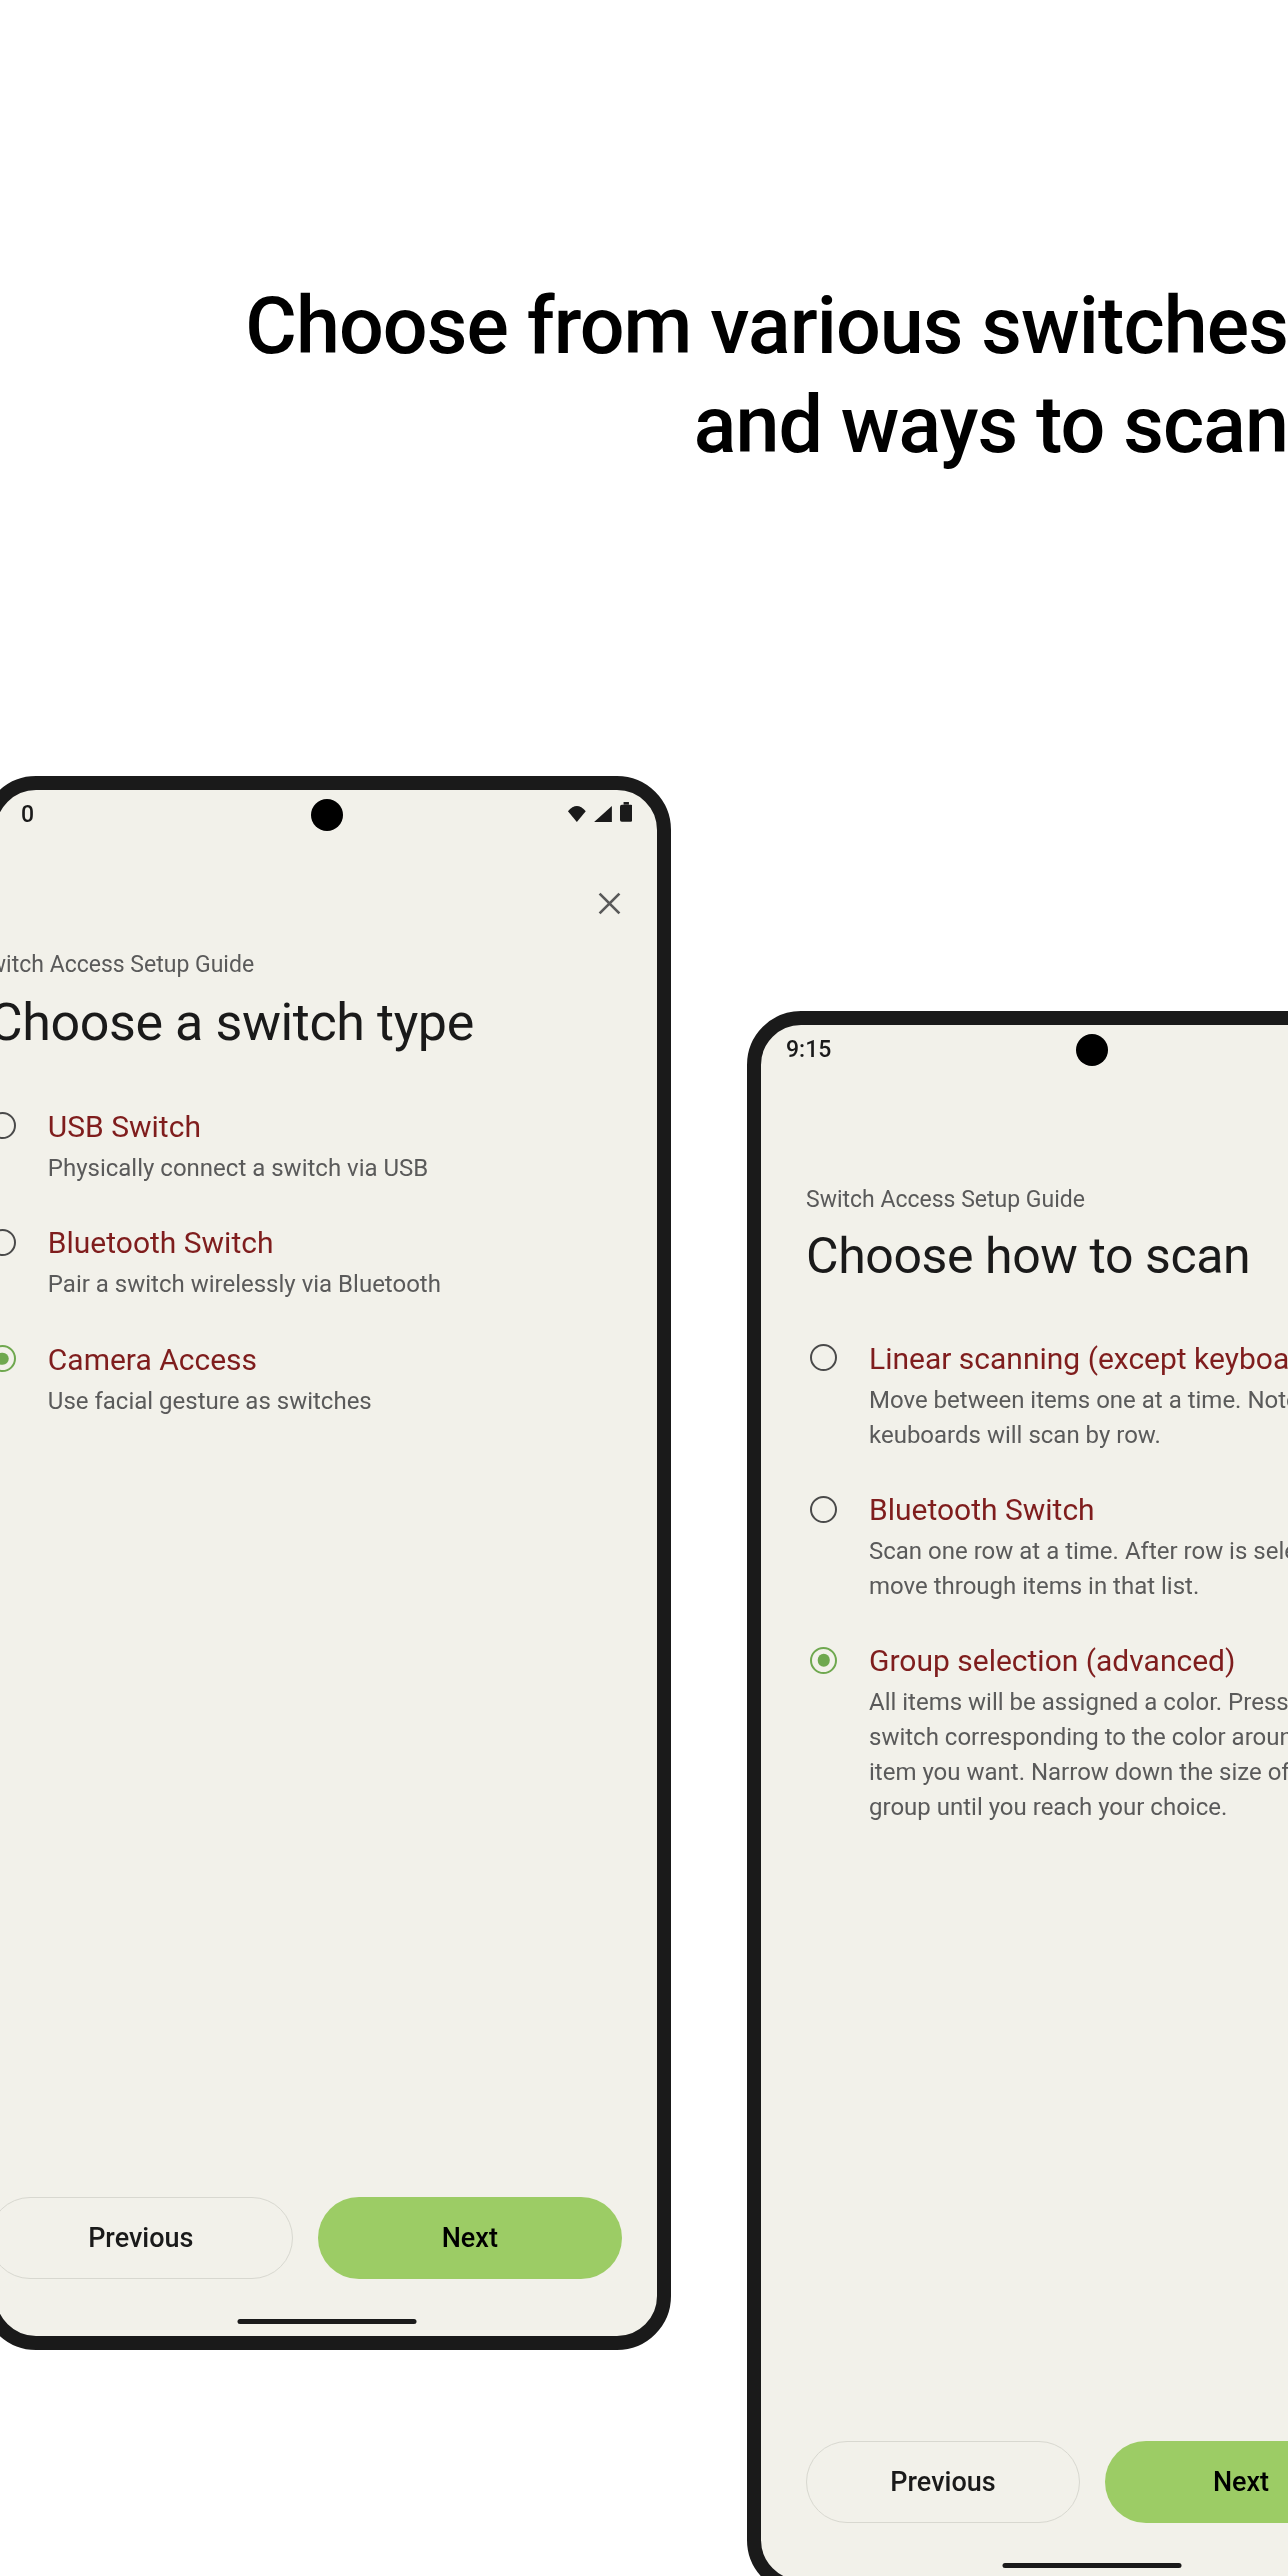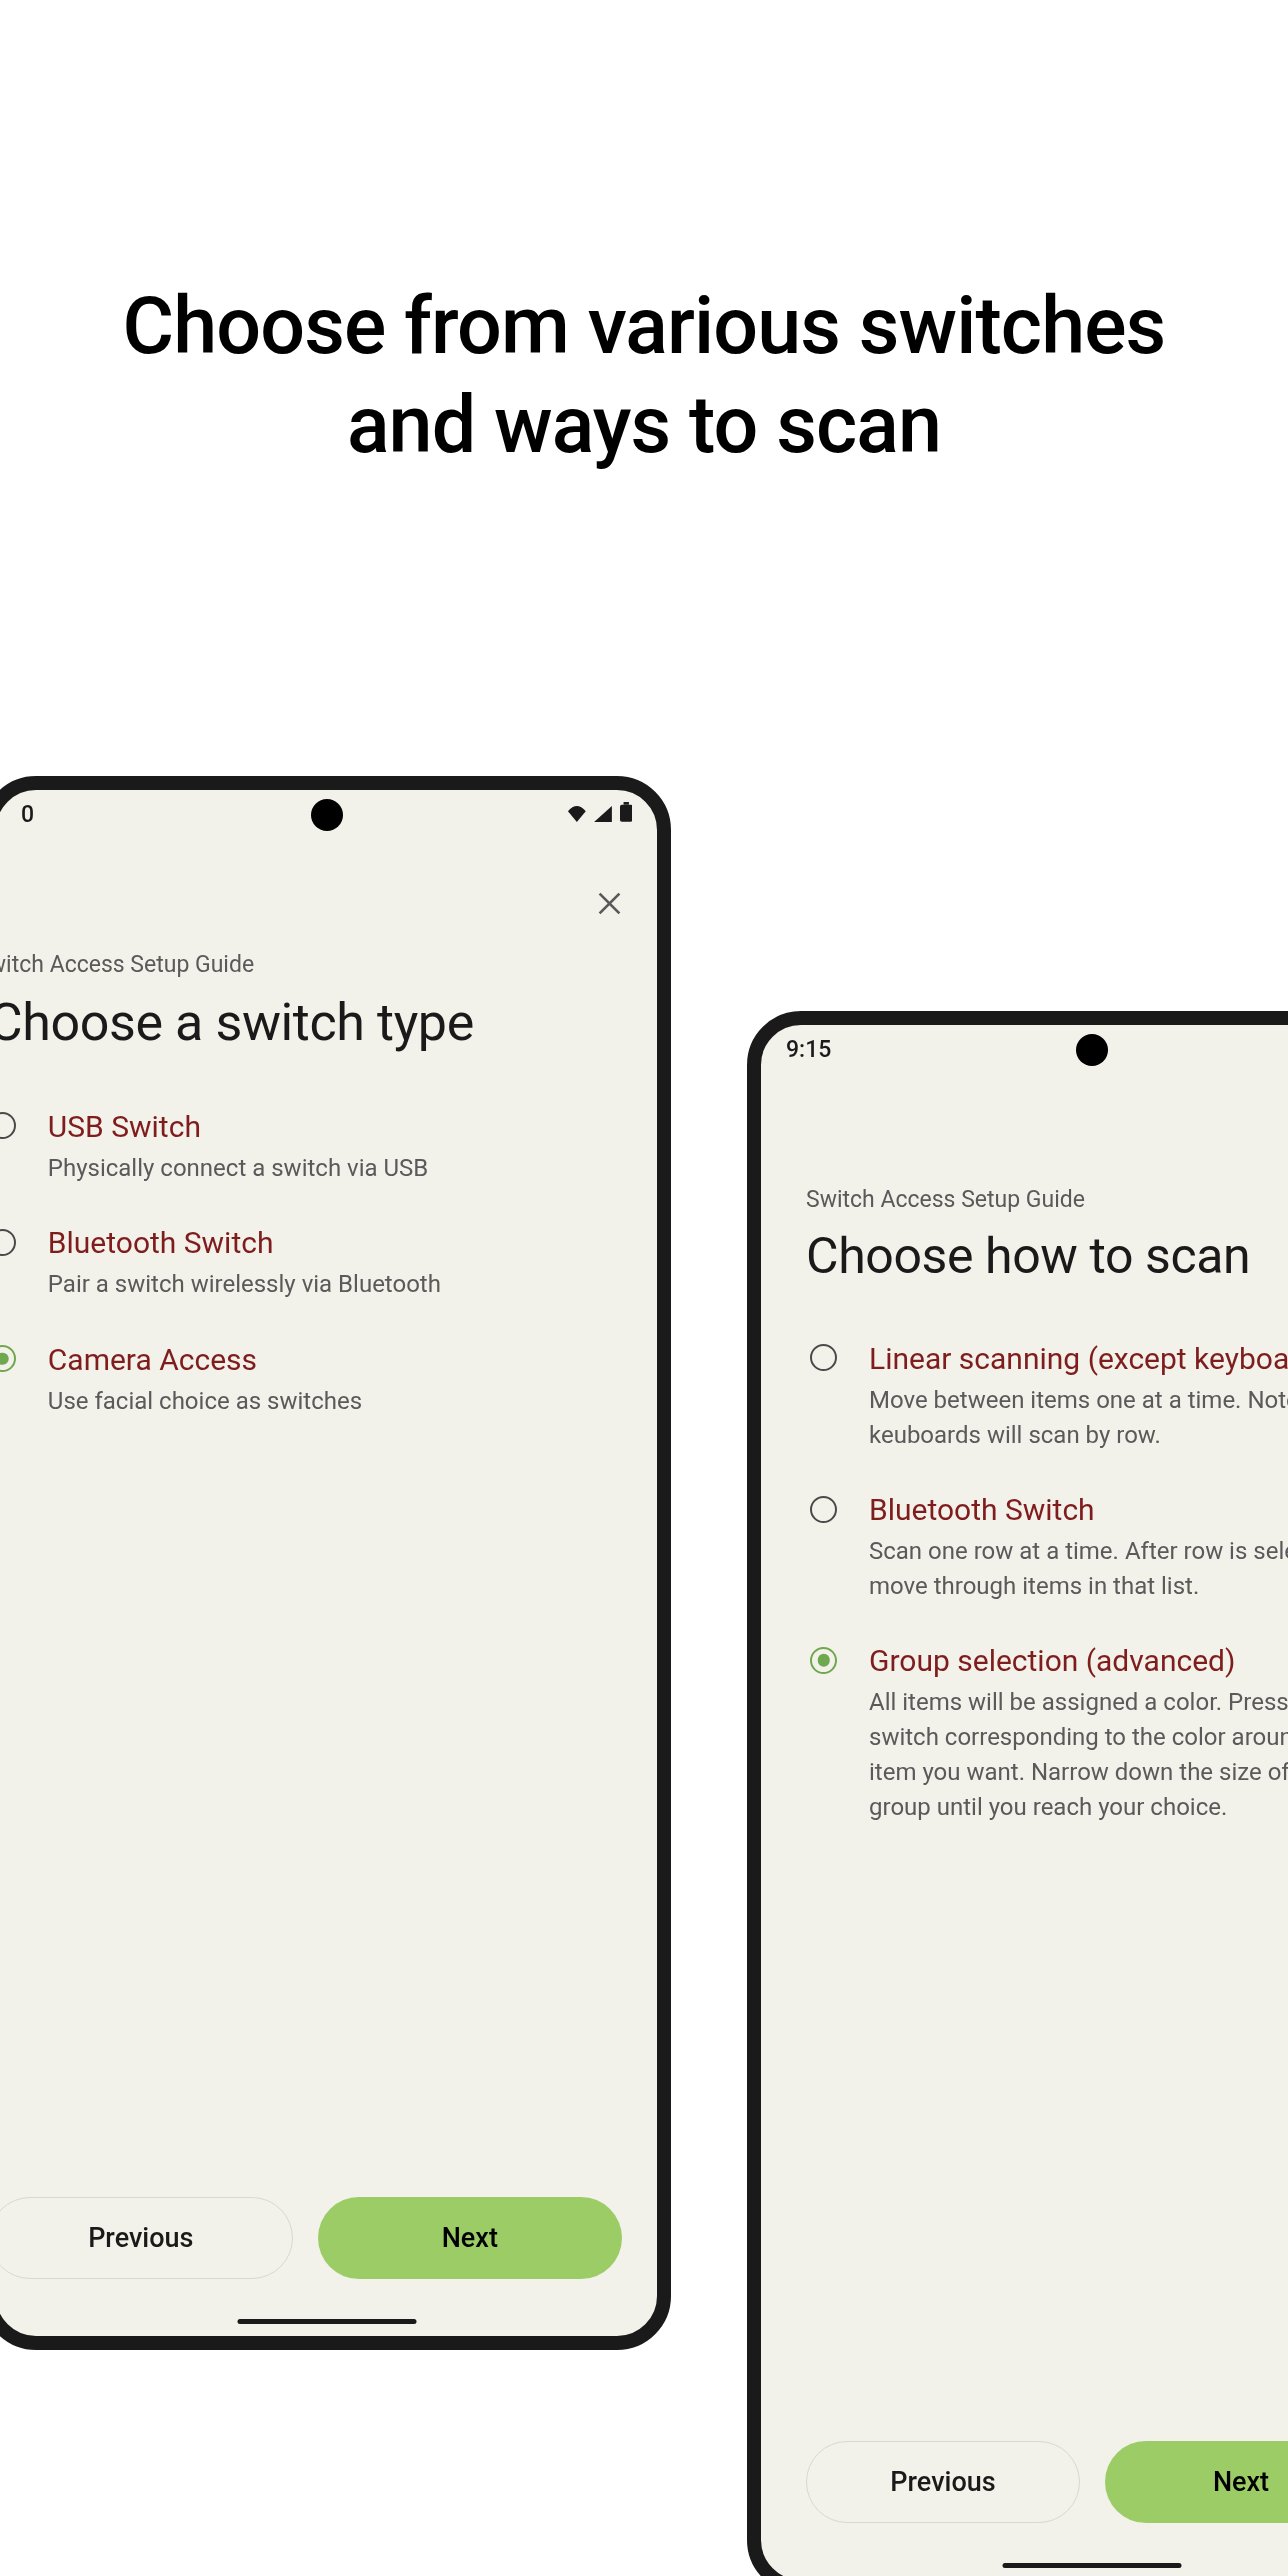--- a/index.html
+++ b/index.html
@@ -9,21 +9,21 @@
       width: 1288px;
       height: 2576px;
       position: relative;
       overflow: hidden;
     }
     .headline {
       position: absolute;
       top: 277px;
       left: 0;
       right: 0;
-      text-align: center;
+      text-align: right;
       font-size: 79px;
       font-weight: 500;
       line-height: 1.25;
       letter-spacing: -0.9px;
       color: #000;
     }
     .phone {
       position: absolute;
       background: #f2f1ea;
       border: 14.3px solid #1a1a1a;
@@ -229,21 +229,21 @@
     <div class="radio"></div>
     <div class="option-text">
       <div class="option-title">Bluetooth Switch</div>
       <div class="option-desc">Pair a switch wirelessly via Bluetooth</div>
     </div>
   </div>
   <div class="option">
     <div class="radio selected"></div>
     <div class="option-text">
       <div class="option-title">Camera Access</div>
-      <div class="option-desc">Use facial choice as switches</div>
+      <div class="option-desc">Use facial gesture as switches</div>
     </div>
   </div>
 
   <div class="footer-buttons">
     <div class="btn btn-prev">Previous</div>
     <div class="btn btn-next">Next</div>
   </div>
   <div class="home-indicator"></div>
 </div>
 

